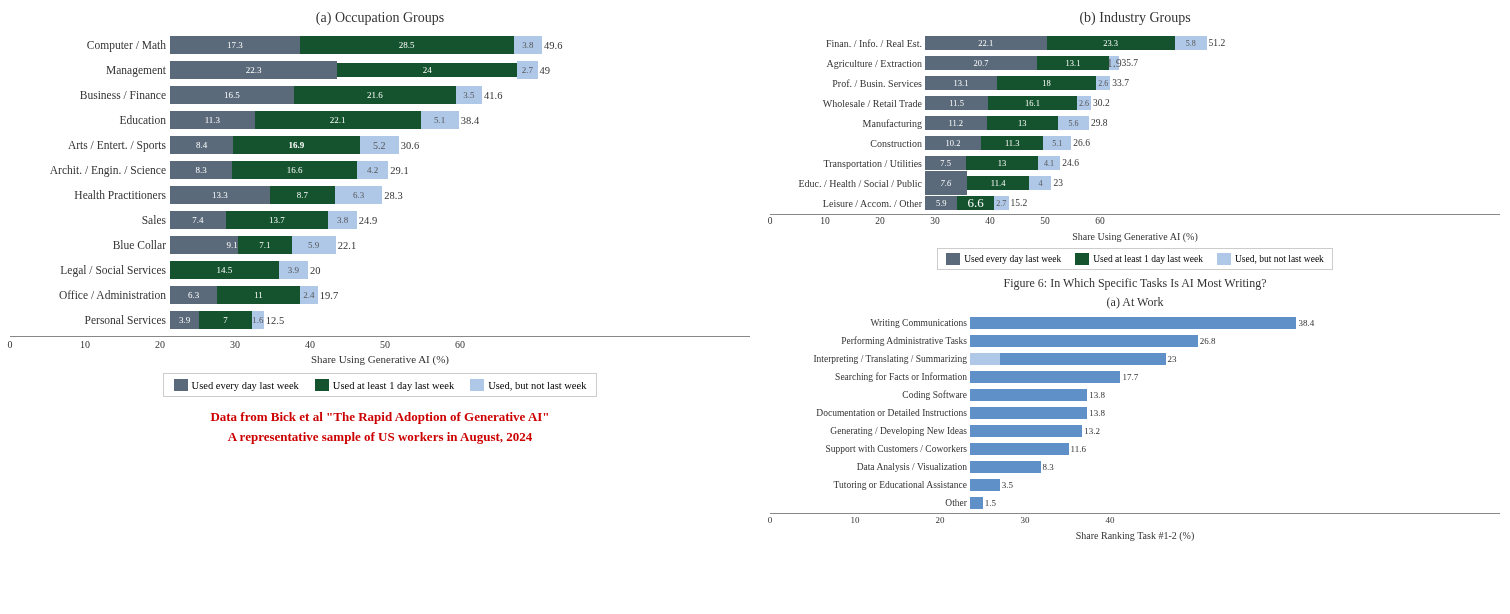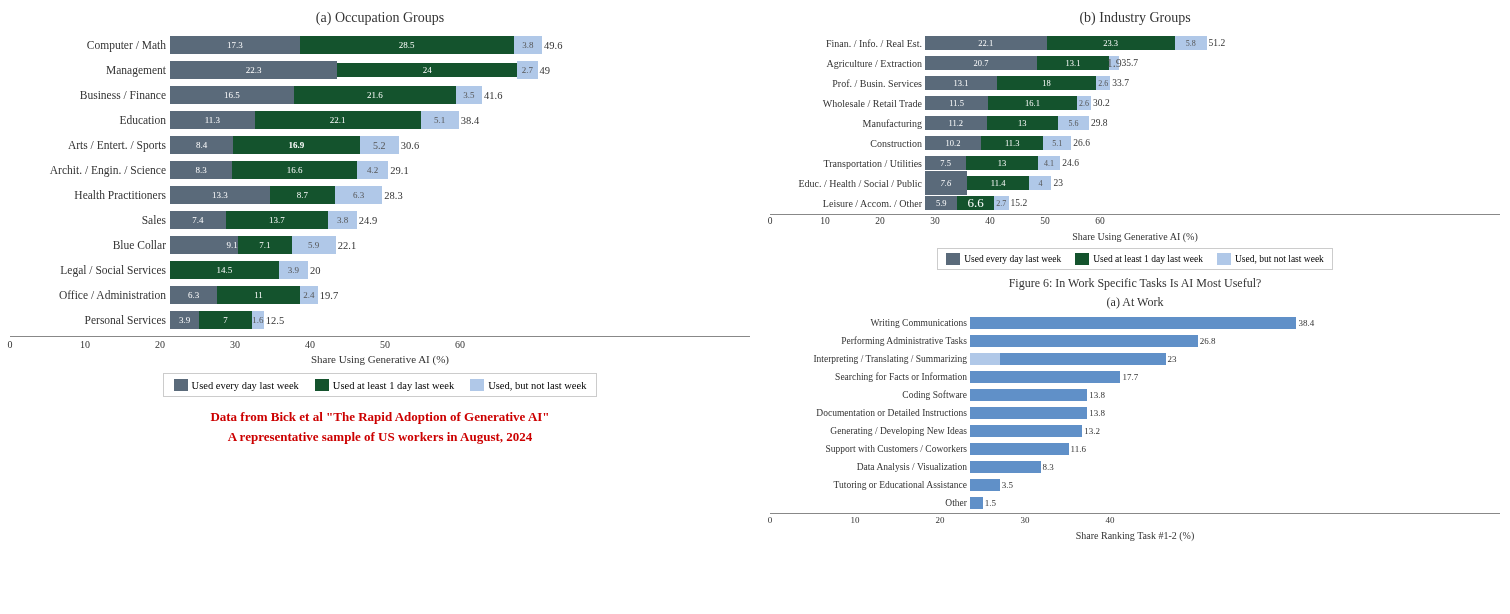--- a/index.html
+++ b/index.html
@@ -597,21 +597,21 @@
       </div>
       <div class="legend-item">
         <span class="legend-box seg-mid"></span>
         <span>Used at least 1 day last week</span>
       </div>
       <div class="legend-item">
         <span class="legend-box seg-light"></span>
         <span>Used, but not last week</span>
       </div>
     </div>
-    <div class="fig-caption">Figure 6: In Work Specific Tasks Is AI Most Useful?</div>
+    <div class="fig-caption">Figure 6: In Which Specific Tasks Is AI Most Writing?</div>
     <div class="sub-title">(a) At Work</div>
     <div class="chart-area">
       <div id="task-chart" class="task-chart-wrap">
           <div class="task-row">
             <span class="task-label">Writing Communications</span>
             <div class="task-bar" style="width: 326.4px;"></div>
             <span class="task-value">38.4</span>
           </div>
           <div class="task-row">
             <span class="task-label">Performing Administrative Tasks</span>

